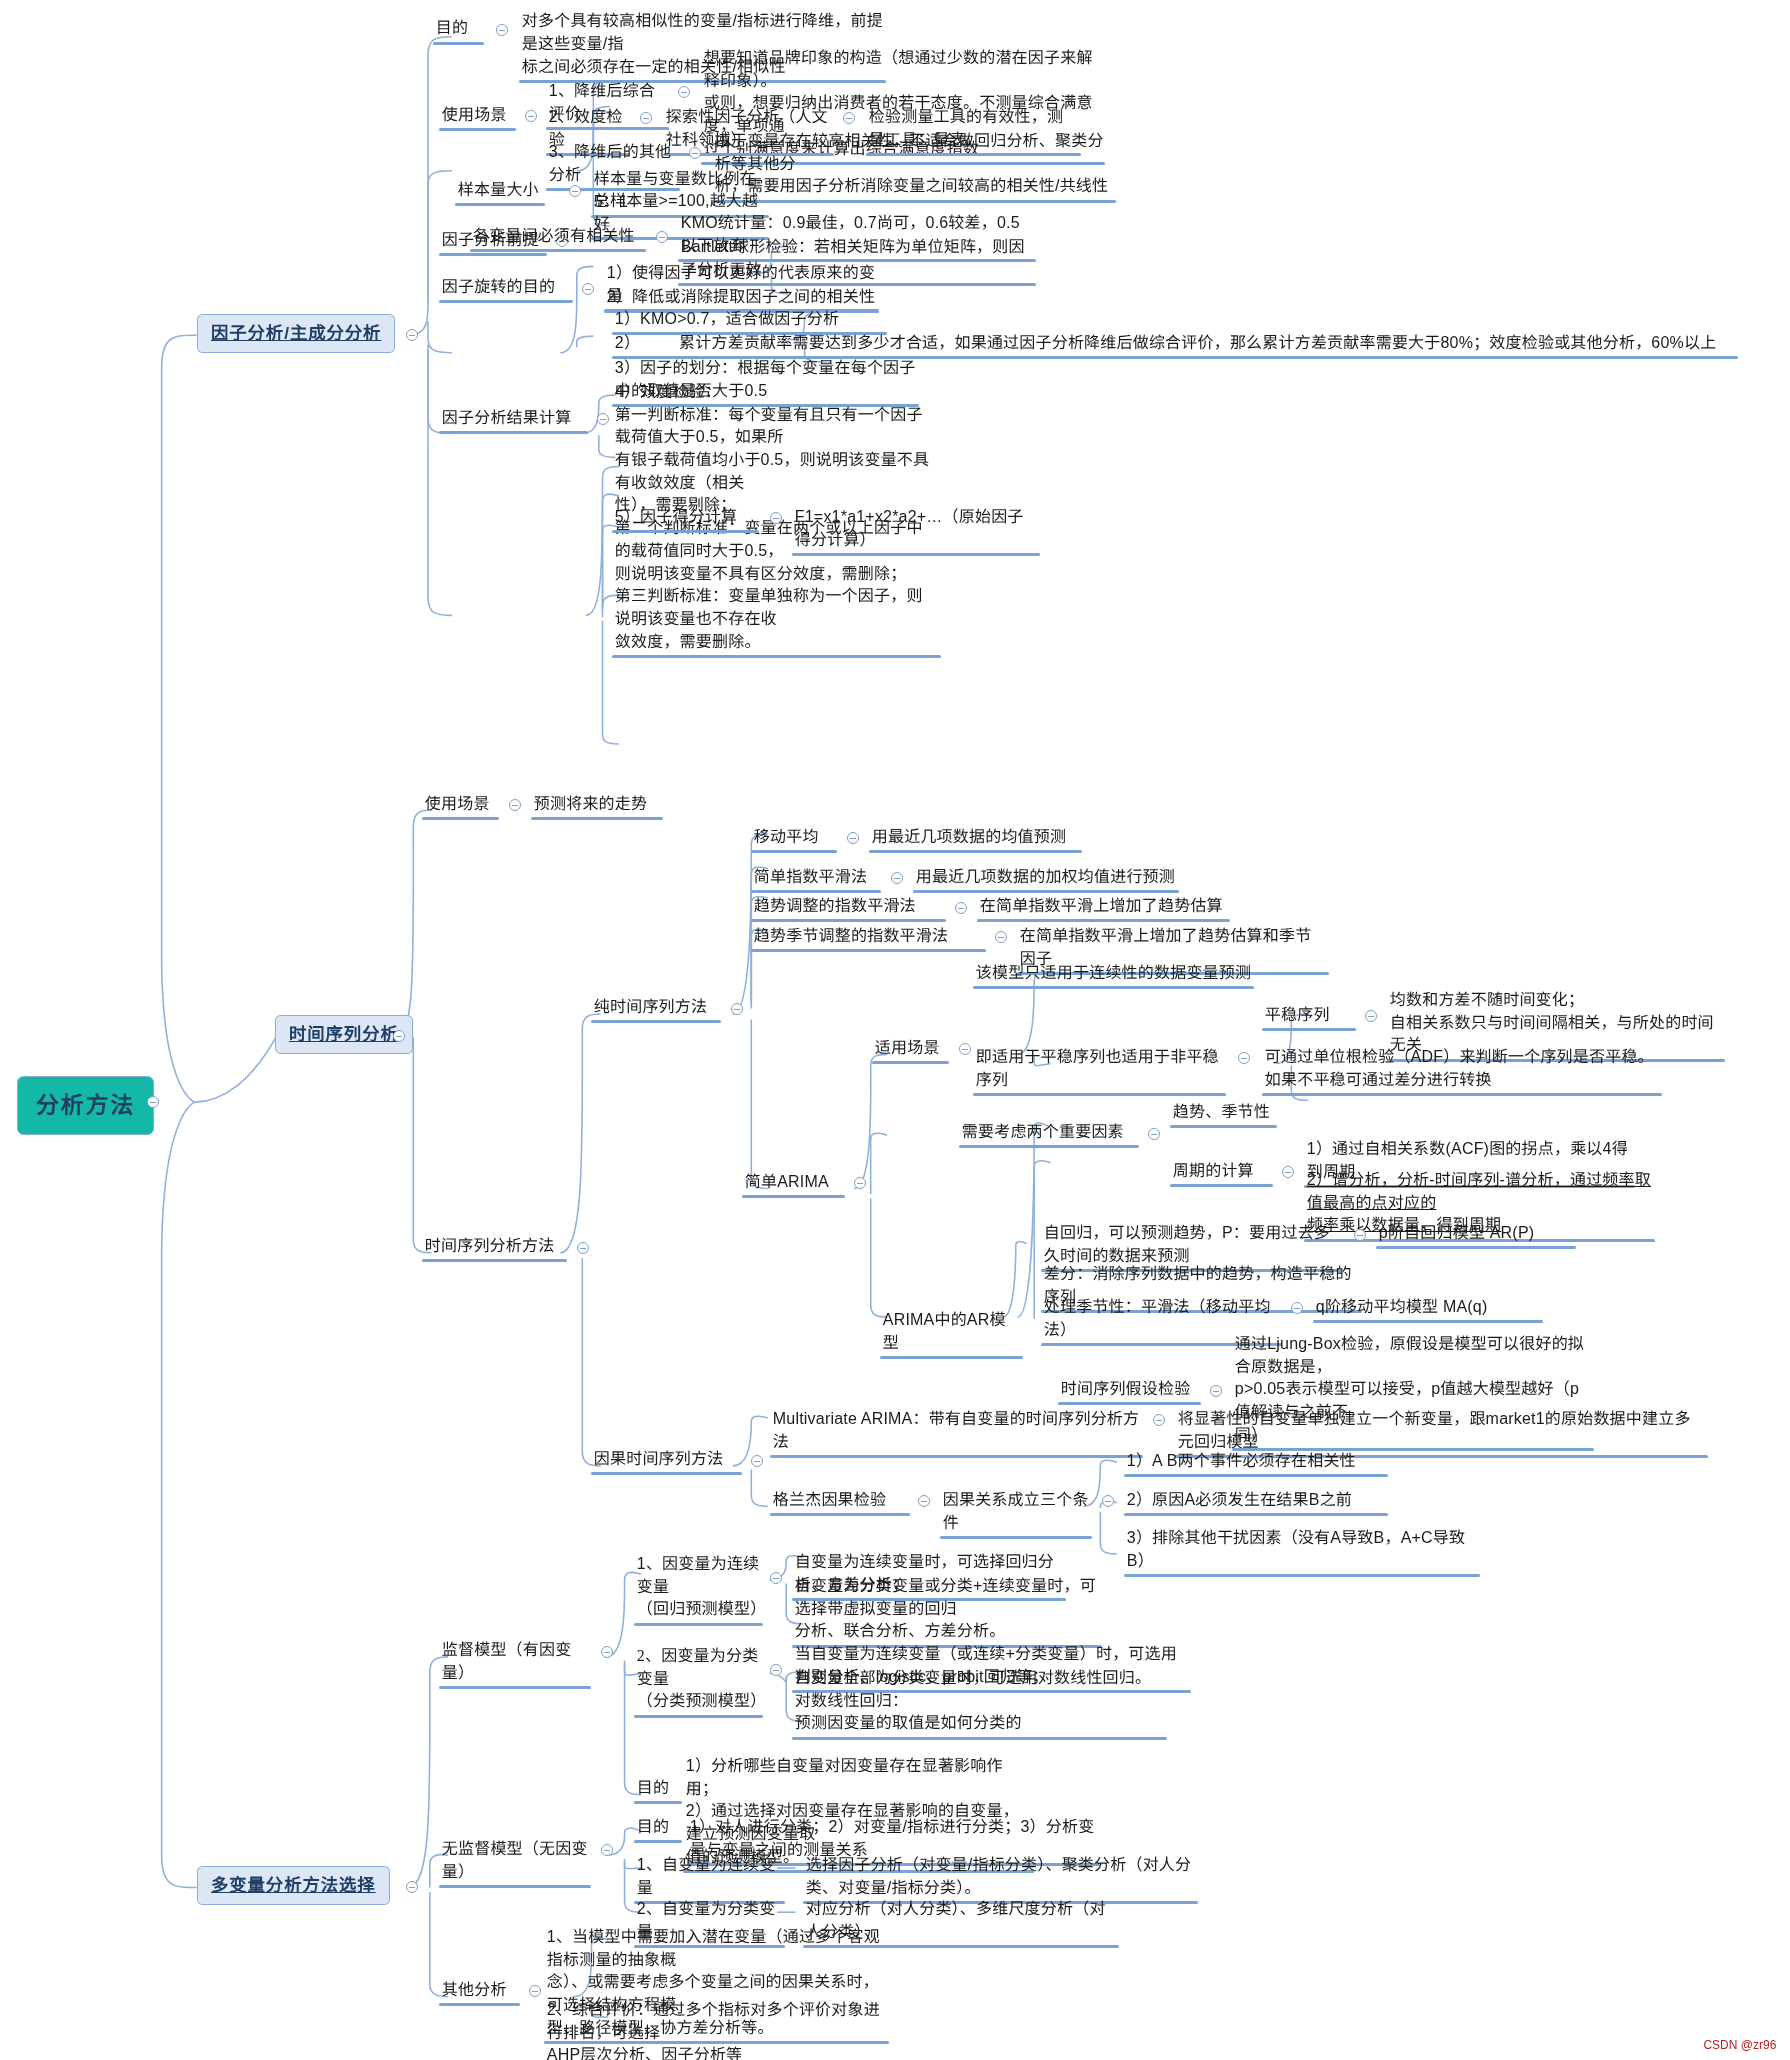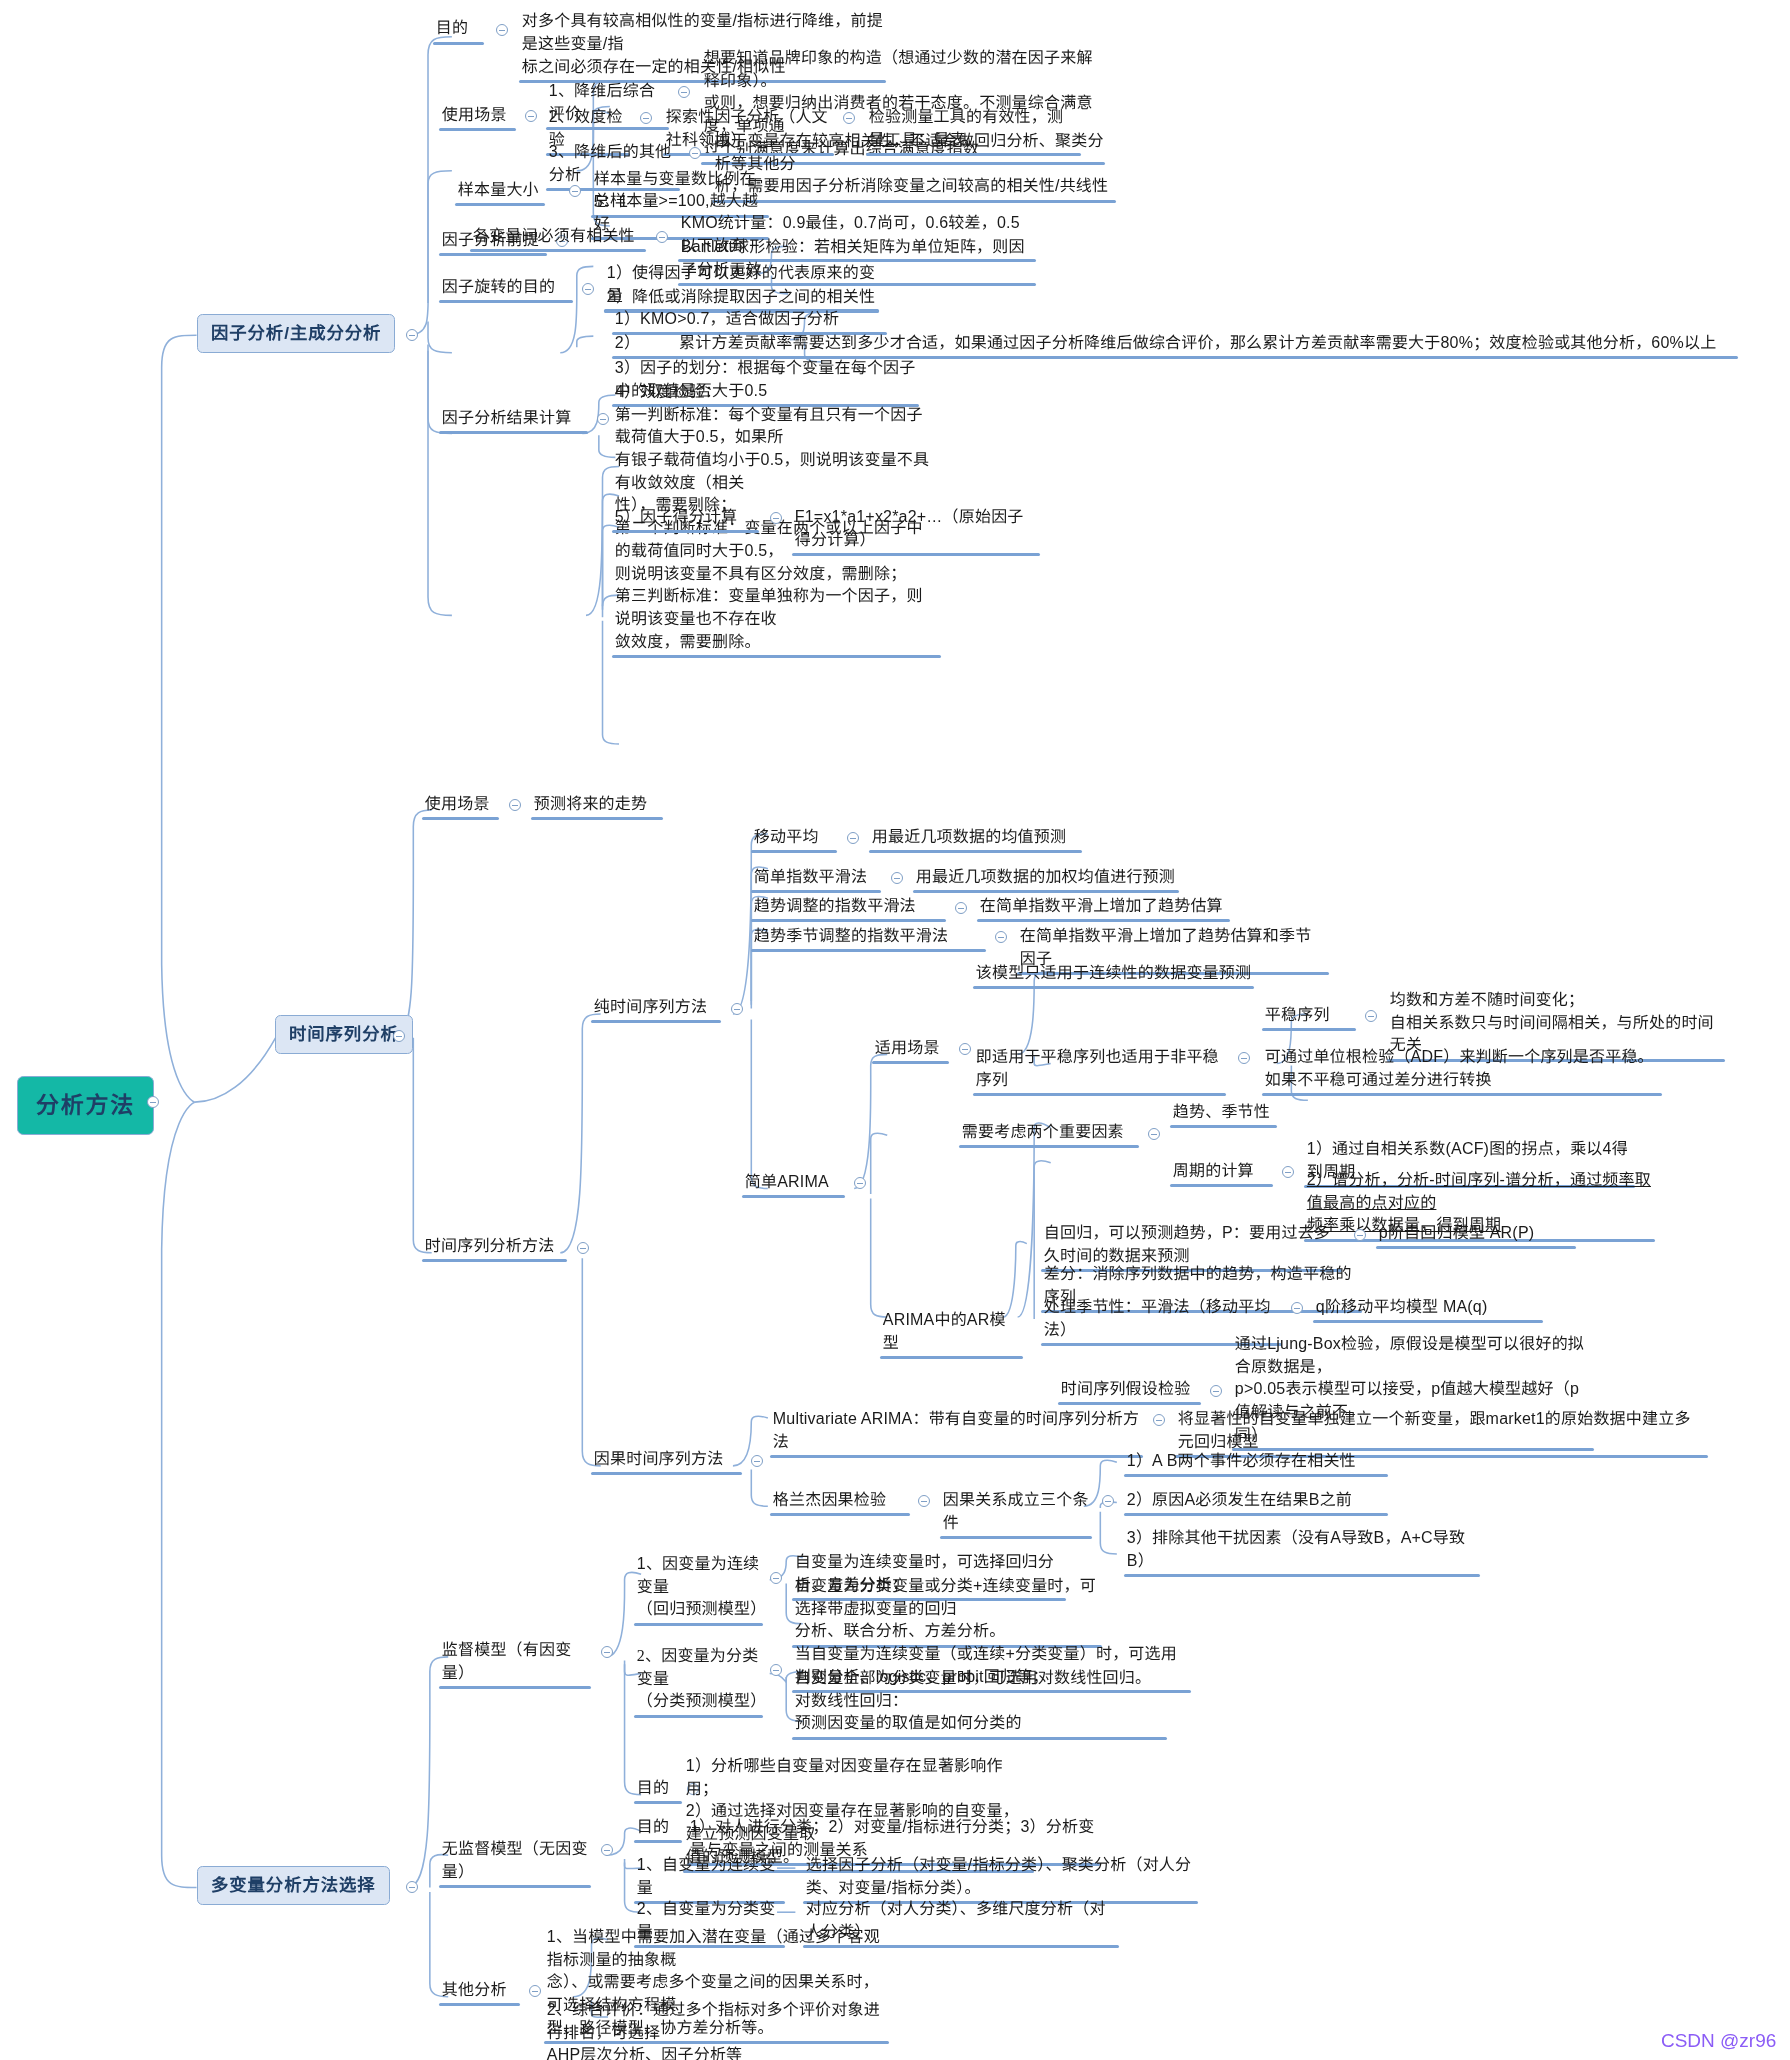--- a/index.html
+++ b/index.html
@@ -45,20 +45,21 @@
   .lvl1 {
     background: #dce6f4;
     border: 1.2px solid #8aabd4;
     border-radius: 5.5px;
     color: #1f3f66;
     font-size: 17.4px;
     font-weight: bold;
     padding: 6.4px 13px;
     letter-spacing: 0.9px;
     white-space: nowrap;
+    text-decoration: underline;
   }
   
   .bar {
     padding: 0.9px 2.8px 3.7px 2.8px;
   }
   .bar::after {
     content: "";
     position: absolute;
     left: 0; right: 0; bottom: -0.9px;
     height: 3.1px;
@@ -77,22 +78,22 @@
   .toggle::before {
     content: "";
     position: absolute;
     left: 2px; top: 4.6px;
     width: 5.9px; height: 1.1px;
     background: #7f9fc6;
   }
   .wm {
     position: absolute;
     right: 14.7px; bottom: 9.2px;
-    color: #8b5cf6;
-    font-size: 19px;
+    color: #b91c1c;
+    font-size: 12px;
     font-family: "Liberation Sans", sans-serif;
   }
 </style>
 </head>
 <body>
 
 <div id="canvas">
 
   <svg id="links" viewBox="0 0 1950 2244">
     <g fill="none" stroke="#8fb0da" stroke-width="1.7">

